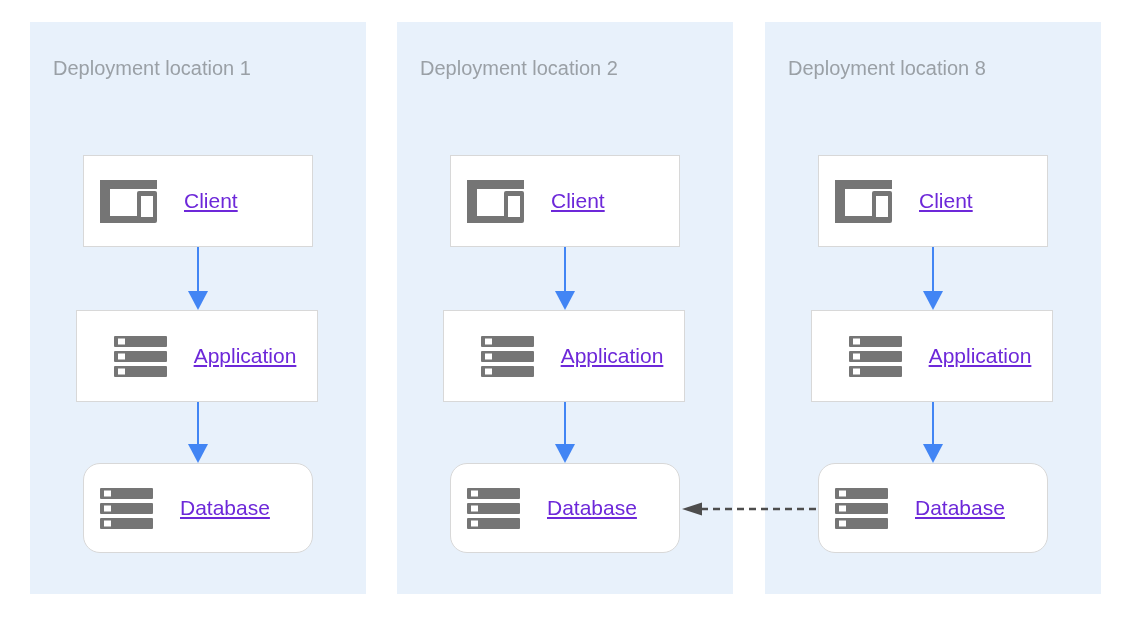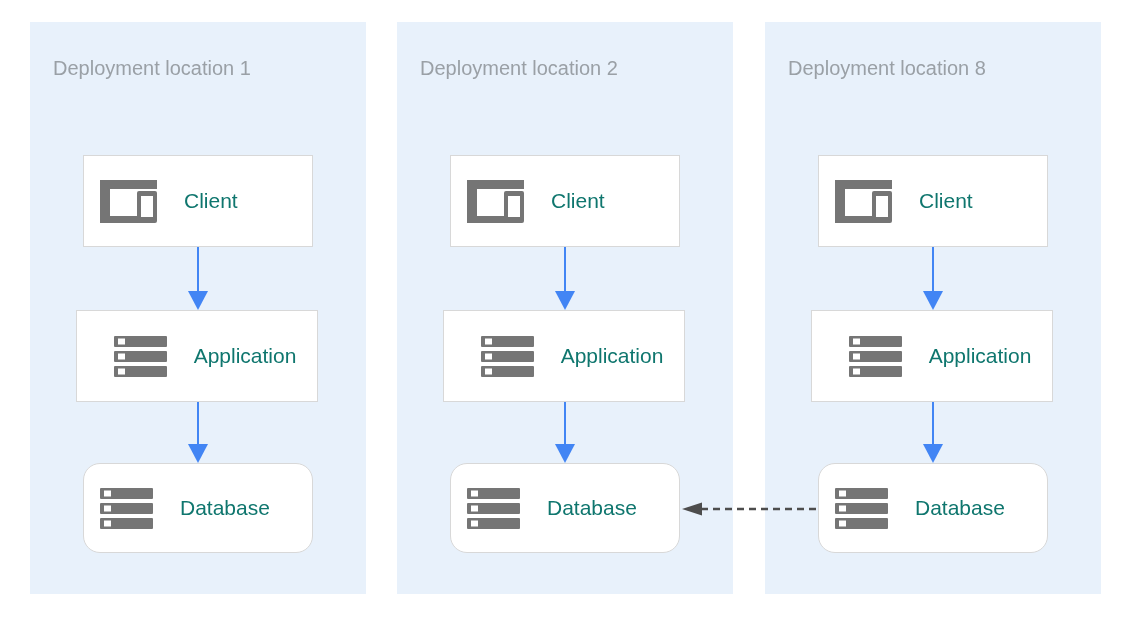--- a/index.html
+++ b/index.html
@@ -41,22 +41,23 @@
     align-items: center;
     padding-left: 16px;
     gap: 27px;
   }
   .node-client { left: 53px; top: 133px; width: 230px; height: 92px; }
   .node-app    { left: 46px; top: 288px; width: 242px; height: 92px; justify-content: center; }
   .node-db     { left: 53px; top: 441px; width: 230px; height: 90px; border-radius: 17px; }
 
   .node-label {
     font-size: 21px;
-    color: #0f766e;
+    color: #6d28d9;
     white-space: nowrap;
+    text-decoration: underline;
   }
 
   .icon-gray { fill: #757575; }
   .icon-white { fill: #ffffff; }
 
   .flow-arrow {
     position: absolute;
     left: 158px;
     width: 20px;
   }

